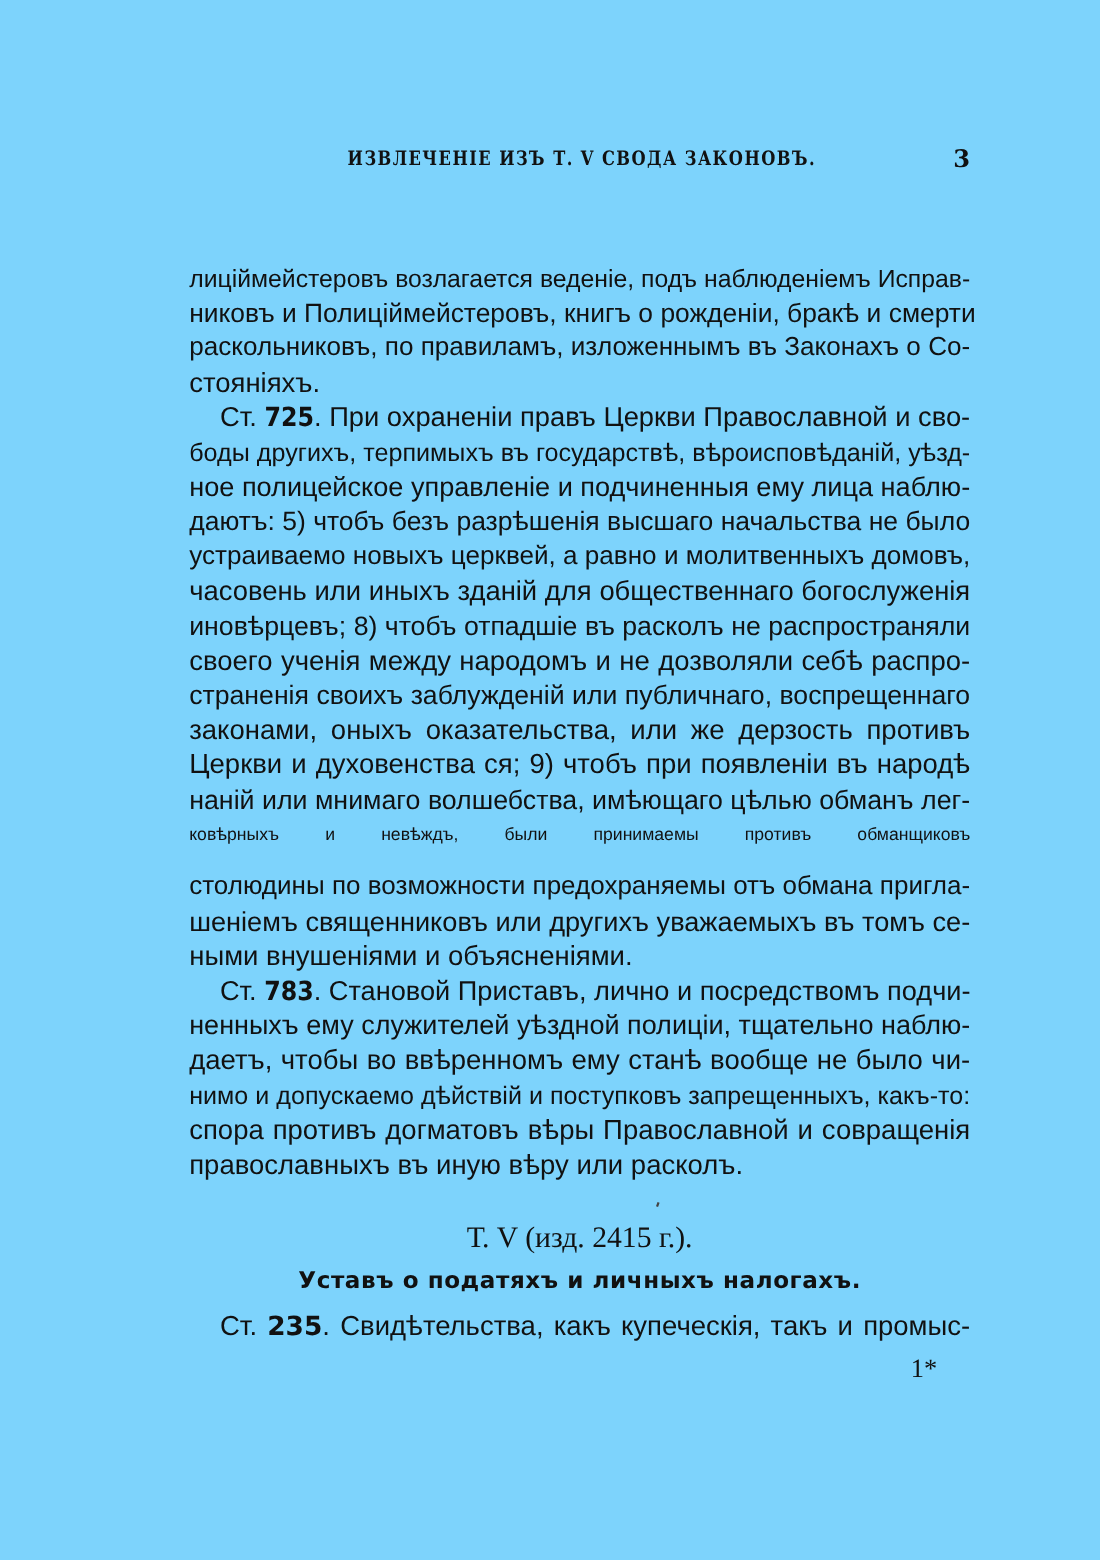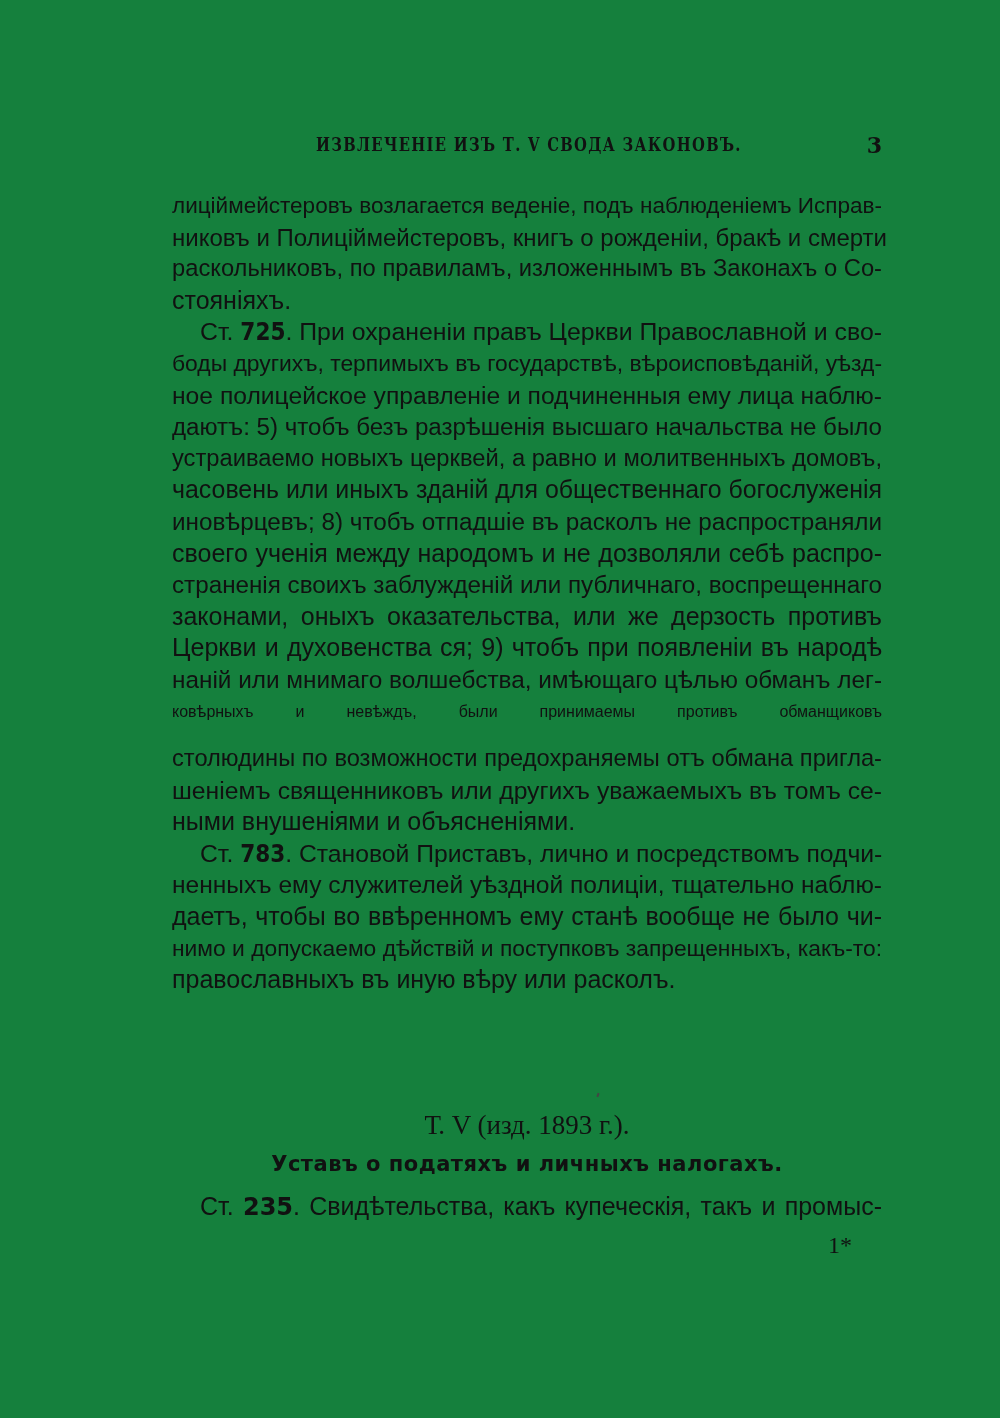--- a/index.html
+++ b/index.html
@@ -12,21 +12,21 @@
       height: 1418px;
       position: relative;
       overflow: hidden;
       color: #111111;
       font-family: "Liberation Serif", "DejaVu Serif", serif;
     }
     .page {
       position: absolute;
       left: 0; top: 0;
       width: 1000px; height: 1418px;
-      background: #15803d;
+      background: #7dd3fc;
     }
     .running-head {
       position: absolute;
       top: 132px;
       left: 172px;
       width: 710px;
       height: 34px;
     }
     .running-title {
       position: absolute;
@@ -131,21 +131,21 @@
 <body>
 
 <div class="page">
 
   <div class="running-head">
     <span class="running-title">ИЗВЛЕЧЕНІЕ ИЗЪ Т. V СВОДА ЗАКОНОВЪ.</span>
     <span class="page-number">3</span>
   </div>
 
   <div class="body-text" id="body-text">
-      <div class="line" style="font-size: 22.53px;"><span>лиціймейстеровъ возлагается веденіе, подъ наблюденіемъ Исправ-</span></div>
+      <div class="line" style="font-size: 22.53px; margin-top: 48px;"><span>лиціймейстеровъ возлагается веденіе, подъ наблюденіемъ Исправ-</span></div>
       <div class="line" style="font-size: 24px;"><span>никовъ и Полиціймейстеровъ, книгъ о рожденіи, бракѣ и смерти</span></div>
       <div class="line" style="font-size: 23.72px;"><span>раскольниковъ, по правиламъ, изложеннымъ въ Законахъ о Со-</span></div>
       <div class="line last"><span>стояніяхъ.</span></div>
       <div class="line indent" style="font-size: 24.84px;"><span>Ст. </span><span class="art-no">725</span><span>. При охраненіи правъ Церкви Православной и сво-</span></div>
       <div class="line" style="font-size: 22.86px;"><span>боды другихъ, терпимыхъ въ государствѣ, вѣроисповѣданій, уѣзд-</span></div>
       <div class="line" style="font-size: 24.66px;"><span>ное полицейское управленіе и подчиненныя ему лица наблю-</span></div>
       <div class="line" style="font-size: 24.11px;"><span>даютъ: 5) чтобъ безъ разрѣшенія высшаго начальства не было</span></div>
       <div class="line" style="font-size: 23.71px;"><span>устраиваемо новыхъ церквей, а равно и молитвенныхъ домовъ,</span></div>
       <div class="line" style="font-size: 24.92px;"><span>часовень или иныхъ зданій для общественнаго богослуженія</span></div>
       <div class="line" style="font-size: 24.26px;"><span>иновѣрцевъ; 8) чтобъ отпадшіе въ расколъ не распространяли</span></div>
@@ -155,24 +155,25 @@
       <div class="line"><span>Церкви и духовенства ся; 9) чтобъ при появленіи въ народѣ</span></div>
       <div class="line" style="font-size: 24.33px;"><span>наній или мнимаго волшебства, имѣющаго цѣлью обманъ лег-</span></div>
       <div class="line" style="font-size: 16px;"><span>ковѣрныхъ и невѣждъ, были принимаемы противъ обманщиковъ</span></div>
       <div class="line" style="font-size: 23.67px; margin-top: 16px;"><span>столюдины по возможности предохраняемы отъ обмана пригла-</span></div>
       <div class="line" style="font-size: 24.69px;"><span>шеніемъ священниковъ или другихъ уважаемыхъ въ томъ се-</span></div>
       <div class="line last"><span>ными внушеніями и объясненіями.</span></div>
       <div class="line indent" style="font-size: 24.71px;"><span>Ст. </span><span class="art-no">783</span><span>. Становой Приставъ, лично и посредствомъ подчи-</span></div>
       <div class="line" style="font-size: 24.55px;"><span>ненныхъ ему служителей уѣздной полиціи, тщательно наблю-</span></div>
       <div class="line"><span>даетъ, чтобы во ввѣренномъ ему станѣ вообще не было чи-</span></div>
       <div class="line" style="font-size: 22.82px;"><span>нимо и допускаемо дѣйствій и поступковъ запрещенныхъ, какъ-то:</span></div>
+      <div class="line"><span>спора противъ догматовъ вѣры Православной и совращенія</span></div>
       <div class="line last"><span>православныхъ въ иную вѣру или расколъ.</span></div>
     </div>
 
   <div class="speck"></div>
 
-  <div class="section-heading volume-heading">Т. V (изд. 1893 г.).</div>
+  <div class="section-heading volume-heading">Т. V (изд. 2415 г.).</div>
   <div class="section-heading statute-heading">Уставъ о податяхъ и личныхъ налогахъ.</div>
 
   <div class="tail-line"><span>Ст. </span><span class="art-no">235</span><span>. Свидѣтельства, какъ купеческія, такъ и промыс-</span></div>
 
   <div class="signature-mark">1*</div>
 </div>
 
 </body></html>

